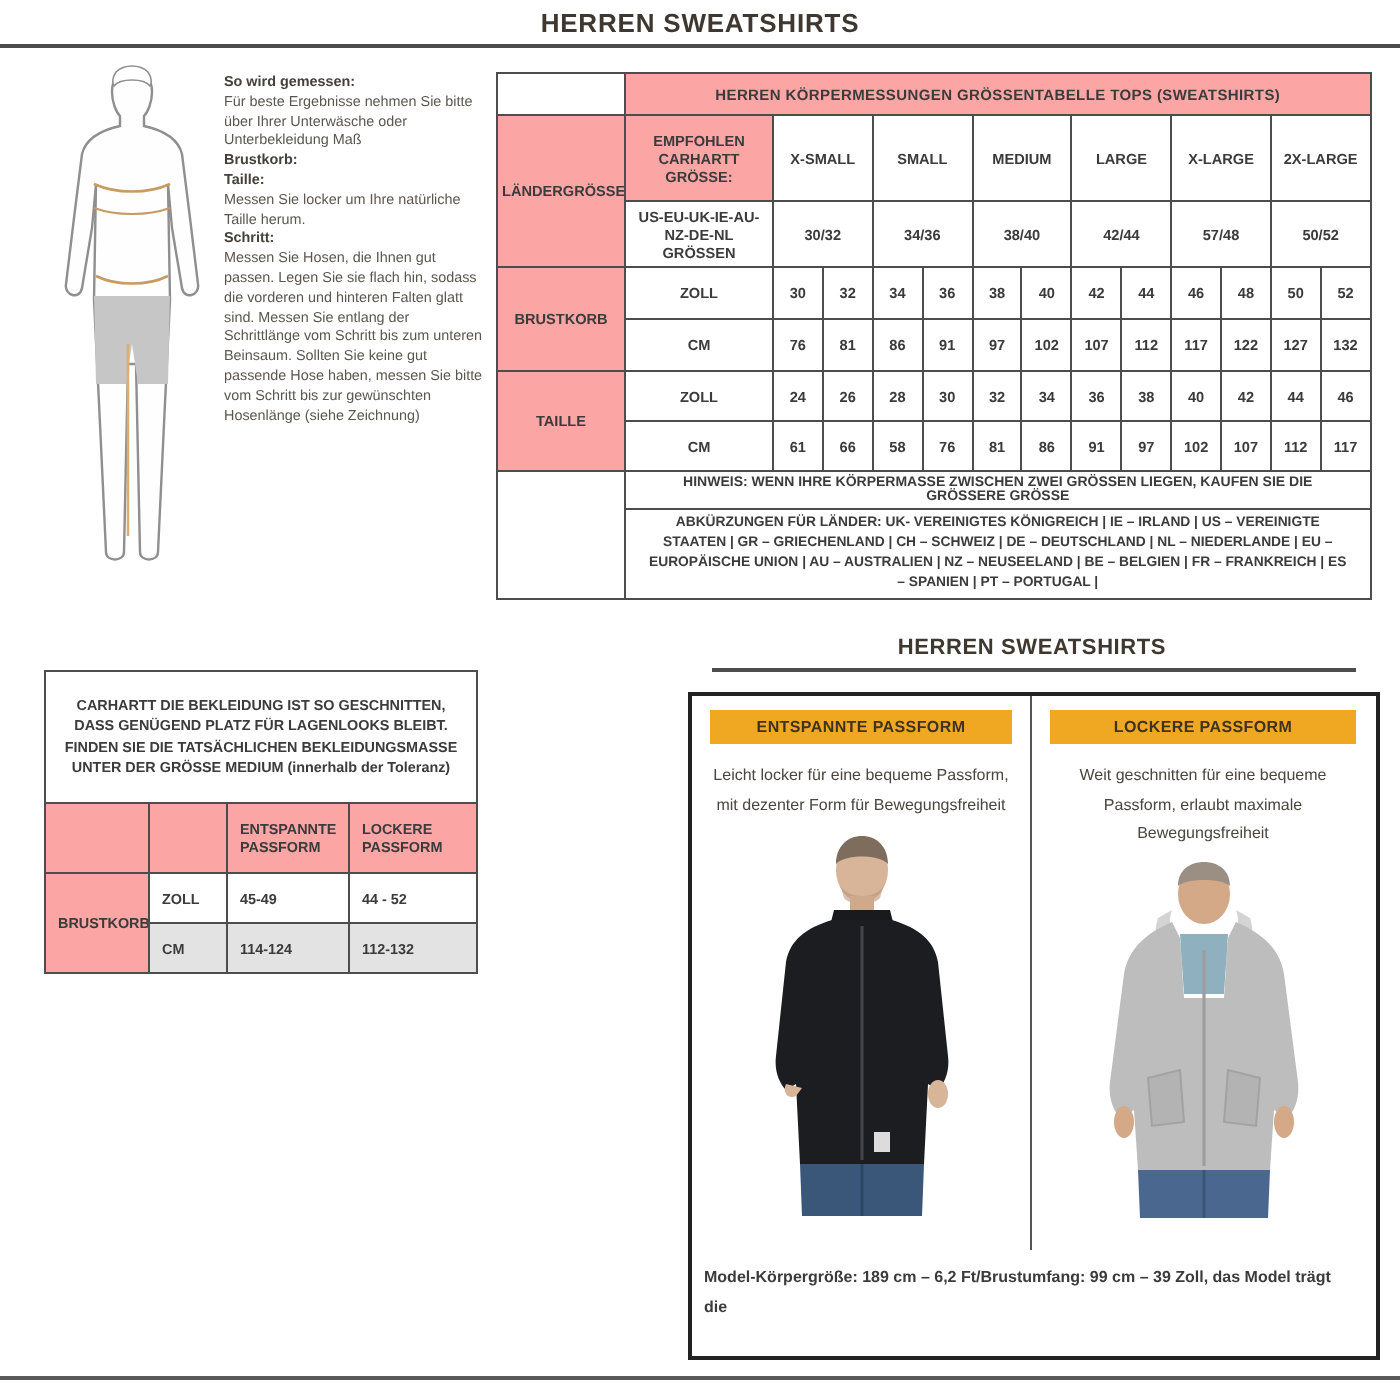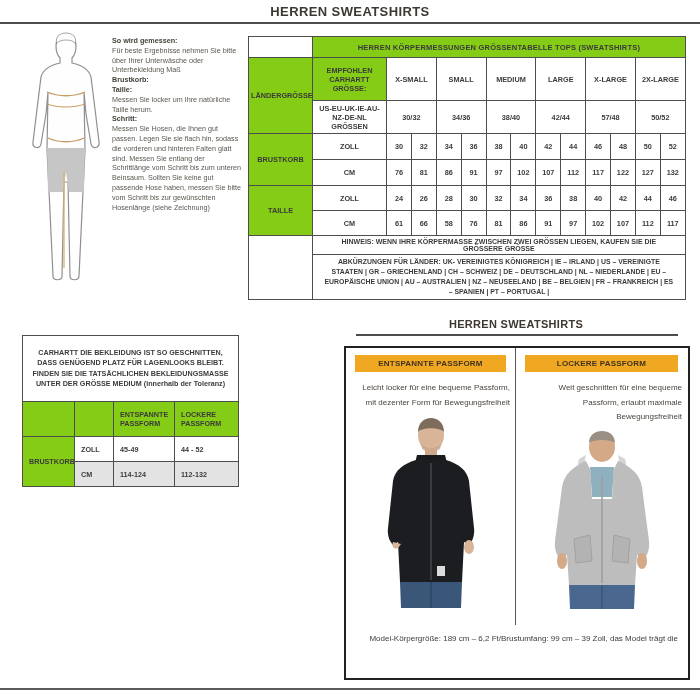--- a/index.html
+++ b/index.html
@@ -11,21 +11,21 @@
   
   .guide{position:absolute;left:112px;top:36px;width:132px;font-size:7.2px;
          line-height:9.8px;color:#5b564f;}
   .guide .g-b{font-weight:700;color:#45403a;}
   .figure-wrap{position:absolute;left:20px;top:30px;width:92px;height:272px;}
   
   .size-table-wrap{position:absolute;left:248px;top:36px;width:437px;}
   table{border-collapse:collapse;table-layout:fixed;width:437px;}
   td{border:1px solid #4d4d4d;text-align:center;vertical-align:middle;
      font-size:7.3px;font-weight:700;color:#3b3b3b;padding:1px 2px;overflow:hidden;}
-  .g{background:#84cc16;}
+  .g{background:#fca5a5;}
   .w{background:#ffffff;}
   .gl{background:#e3e3e3;}
   .r0{height:21px}.r1{height:43px}.r2{height:33px}.r3{height:26px}.r4{height:26px}
   .r5{height:25px}.r6{height:25px}.r7{height:18px}.r8{height:40px}
   .title-cell{font-size:7.5px;letter-spacing:.2px;}
   .note-cell{font-size:7px;padding:2px 10px;}
   .abbr-cell{font-size:6.9px;padding:2px 10px;line-height:10px;}
   
   .garment-wrap{position:absolute;left:22px;top:335px;width:218px;}
   .garment-wrap table{width:181px;}
@@ -39,25 +39,25 @@
   .fit-rule{position:absolute;left:356px;top:334px;width:322px;height:2px;background:#4d4d4d;}
   .fit-box{position:absolute;left:344px;top:346px;width:342px;height:330px;
            border:2px solid #222;background:#fff;}
   .fit-divider{position:absolute;left:169px;top:0;width:1px;height:277px;background:#555;}
   .half{position:absolute;top:0;height:277px;}
   .half-l{left:0;width:169px;}
   .half-r{left:170px;width:171px;}
   .fit-header{margin:7px 9px 0;height:17px;background:#F0A822;display:flex;
               align-items:center;justify-content:center;font-size:8px;font-weight:700;
               color:#3f3320;letter-spacing:.2px;}
-  .fit-desc{margin:9px 5px 0;text-align:right;font-size:8px;line-height:14.5px;
+  .fit-desc{margin:9px 5px 0;text-align:center;font-size:8px;line-height:14.5px;
             color:#4a453f;font-weight:400;}
   .photo{display:block;margin:6px auto 0;}
-  .fit-caption{position:absolute;left:6px;top:283px;width:326px;text-align:right;
-               font-size:8px;font-weight:400;color:#3b3b3b;line-height:15px;}
+  .fit-caption{position:absolute;left:6px;top:283px;width:326px;text-align:left;
+               font-size:8px;font-weight:700;color:#3b3b3b;line-height:15px;}
 </style>
 </head>
 <body>
 
 <div id="page">
 
   <div class="top-title">HERREN SWEATSHIRTS</div>
   <div class="rule" style="top:22px;left:0;width:700px;"></div>
 
   <div class="figure-wrap">

